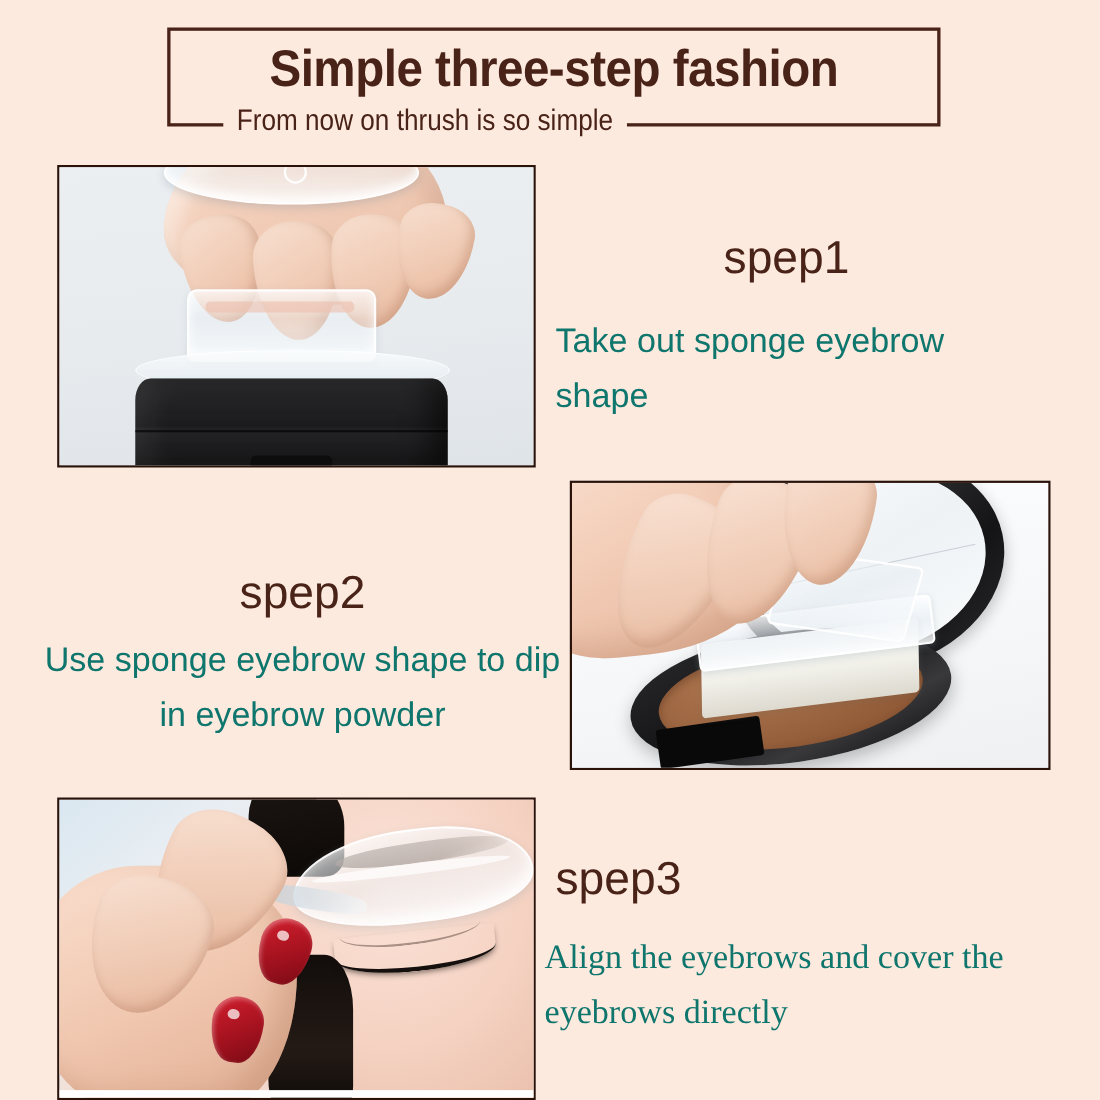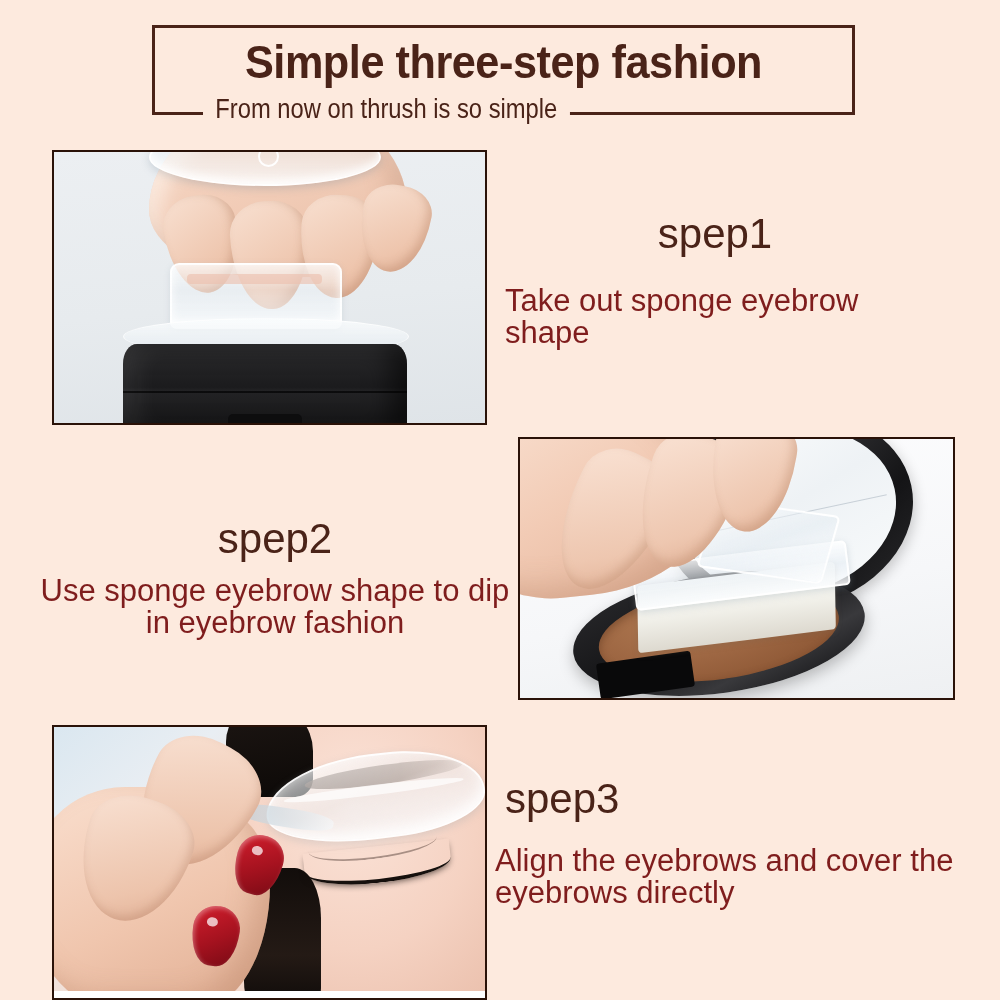--- a/index.html
+++ b/index.html
@@ -376,32 +376,32 @@
   
   .step-label {
     position: absolute;
     font-size: 42px;
     color: #4a2318;
     white-space: nowrap;
   }
   .step-body {
     position: absolute;
     font-size: 31px;
-    color: #7f1d1d;
-    line-height: 32px;
+    color: #0f766e;
+    line-height: 50px;
   }
 
   #step1-label { left: 505px; top: 210px; width: 420px; text-align: center; }
   #step1-body  { left: 505px; top: 285px; width: 440px; text-align: left; }
 
   #step2-label { left: 40px;  top: 500px; width: 470px; text-align: center; margin-top: 15px; }
   #step2-body  { left: 40px;  top: 575px; width: 470px; text-align: center; }
 
   #step3-label { left: 505px; top: 775px; width: 440px; text-align: left; }
-  #step3-body  { left: 495px; top: 845px; width: 470px; text-align: left; }
+  #step3-body  { left: 495px; top: 845px; width: 470px; text-align: left; font-family: Liberation Serif, serif; }
 </style>
 </head>
 <body>
 
 <div id="header-block">
   <div id="main-title">Simple three-step fashion</div>
 </div>
 <div id="subtitle-wrap">
   <span id="subtitle">From now on thrush is so simple</span>
 </div>
@@ -473,16 +473,16 @@
       <div class="p3-n-shine"></div>
     </div>
     <div class="p3-bottom-white"></div>
   </div>
 </div>
 
 <div class="step-label" id="step1-label">spep1</div>
 <div class="step-body" id="step1-body">Take out sponge eyebrow shape</div>
 
 <div class="step-label" id="step2-label">spep2</div>
-<div class="step-body" id="step2-body">Use sponge eyebrow shape to dip in eyebrow fashion</div>
+<div class="step-body" id="step2-body">Use sponge eyebrow shape to dip in eyebrow powder</div>
 
 <div class="step-label" id="step3-label">spep3</div>
 <div class="step-body" id="step3-body">Align the eyebrows and cover the eyebrows directly</div>
 
 </body></html>

